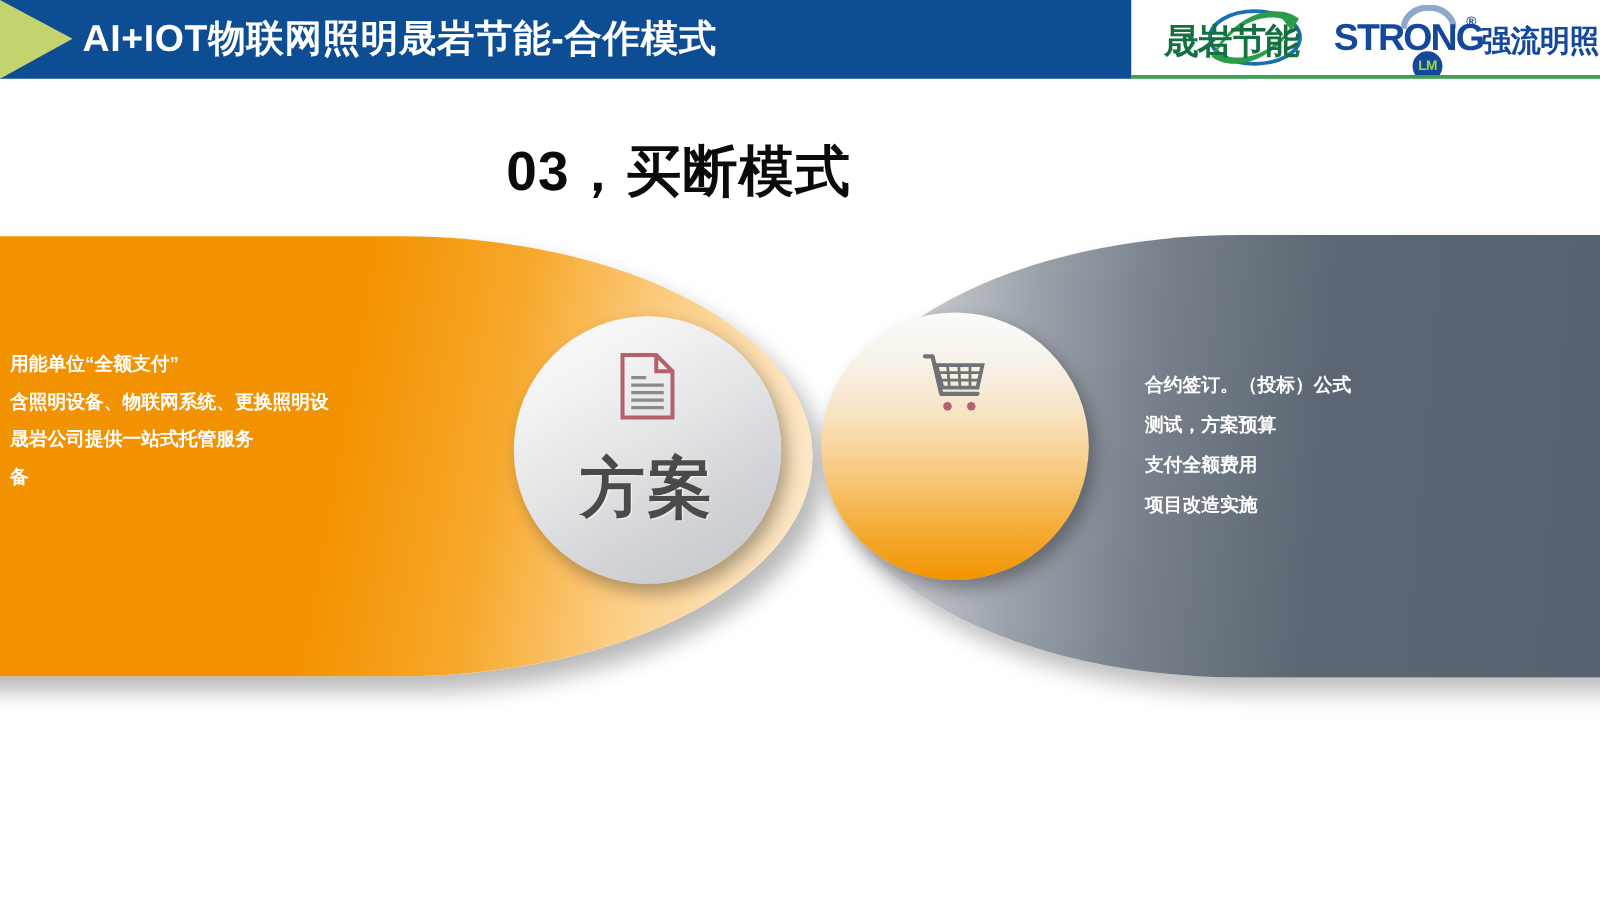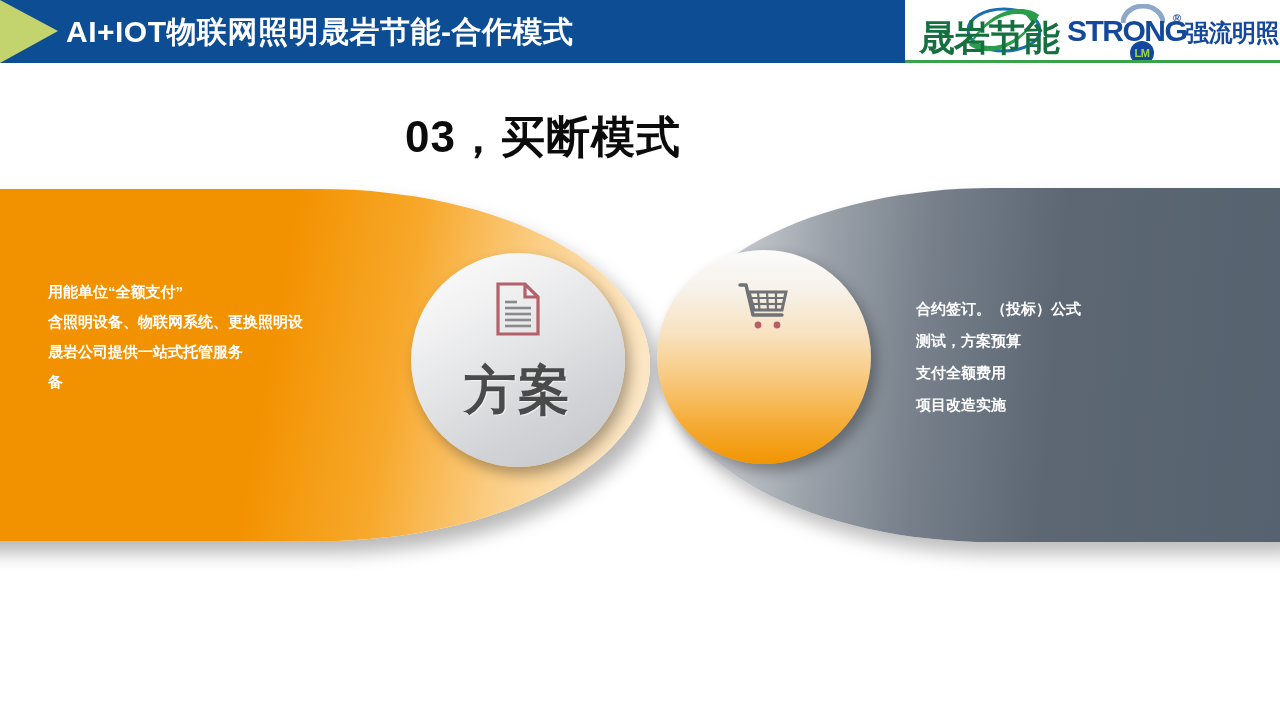--- a/index.html
+++ b/index.html
@@ -62,23 +62,23 @@
   }
   .logo-inner {
     position: absolute;
     left: 10px;
     top: 4px;
     width: 365px;
     height: 54px;
   }
   .logo-cn {
     position: absolute;
-    left: 4px;
+    left: 16px;
     top: 10px;
-    font-size: 36px;
+    font-size: 28px;
     font-weight: bold;
     color: #14703f;
     letter-spacing: -1px;
     white-space: nowrap;
     z-index: 3;
   }
   .logo-swoosh {
     position: absolute;
     left: 48px;
     top: 1px;
@@ -191,21 +191,20 @@
     left: 48px;
     top: 88px;
     width: 350px;
     color: #ffffff;
     font-size: 15px;
     font-weight: bold;
     line-height: 30px;
   }
   .panel-left-text div {
     white-space: nowrap;
-    margin-left: 40px;
   }
 
   
   .panel-right {
     position: absolute;
     left: 663px;
     top: 8px;
     width: 625px;
     height: 354px;
     border-radius: 330px 0 0 330px / 177px 0 0 177px;

